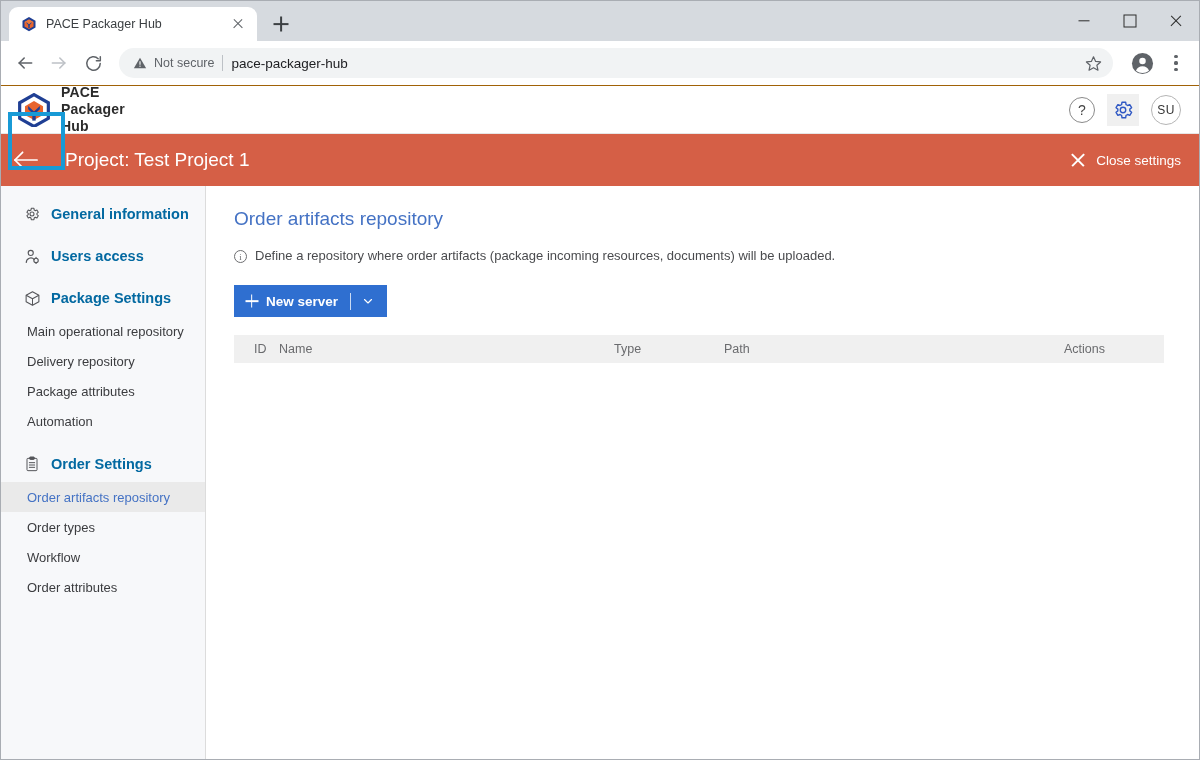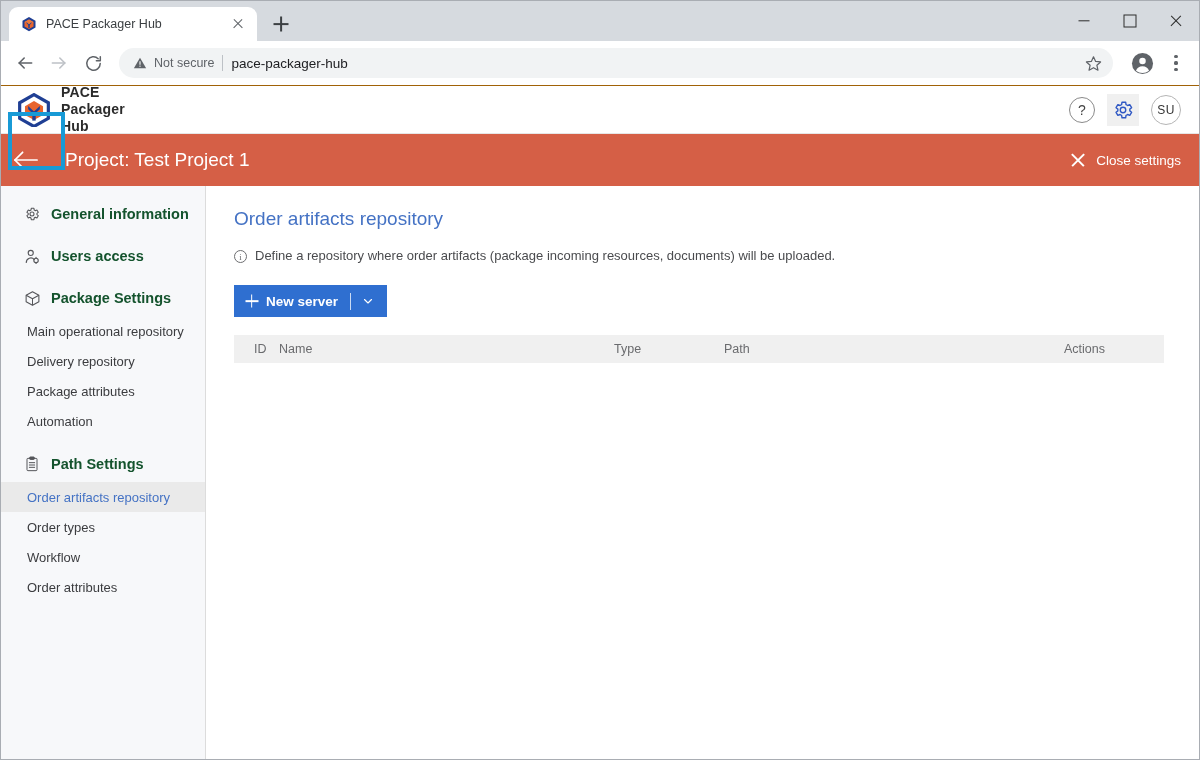--- a/index.html
+++ b/index.html
@@ -236,21 +236,21 @@
     border-right: 1px solid #dcdcdc;
     padding-top: 10px;
     overflow: hidden;
   }
   .nav-group {
     display: flex; align-items: center; gap: 10px;
     height: 36px;
     padding: 0 14px 0 22px;
     font-size: 14.5px;
     font-weight: bold;
-    color: #14532d;
+    color: #0369a1;
     white-space: nowrap;
   }
   .nav-group .nic { width: 18px; height: 18px; flex: 0 0 auto; display:flex; align-items:center; justify-content:center; }
   .nav-item {
     display: flex; align-items: center;
     height: 30px;
     padding-left: 26px;
     font-size: 13px;
     color: #3b3c3f;
     white-space: nowrap;
@@ -517,21 +517,21 @@
         <div class="nav-group">
           <span class="nic">
             <svg width="16" height="16" viewBox="0 0 24 24" fill="none" stroke="#55565a" stroke-width="1.5" stroke-linejoin="round">
               <rect x="4.5" y="3.5" width="15" height="18.5" rx="1.4"></rect>
               <rect x="8.5" y="1.5" width="7" height="3.6" rx="1" fill="#55565a"></rect>
               <line x1="8" y1="10" x2="16" y2="10" stroke-linecap="round"></line>
               <line x1="8" y1="13.5" x2="16" y2="13.5" stroke-linecap="round"></line>
               <line x1="8" y1="17" x2="16" y2="17" stroke-linecap="round"></line>
             </svg>
           </span>
-          <span>Path Settings</span>
+          <span>Order Settings</span>
         </div>
 
         <div class="nav-item active">
           <span>Order artifacts repository</span>
         </div>
         <div class="nav-item">
           <span>Order types</span>
         </div>
         <div class="nav-item">
           <span>Workflow</span>

